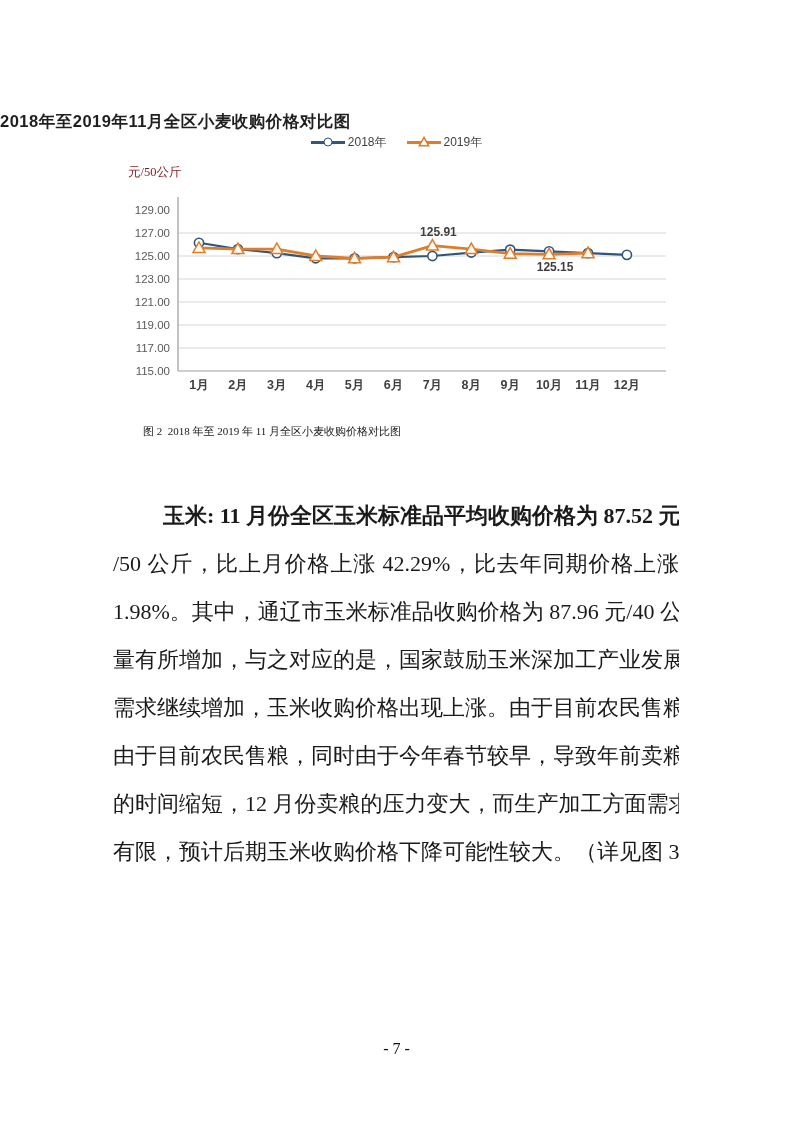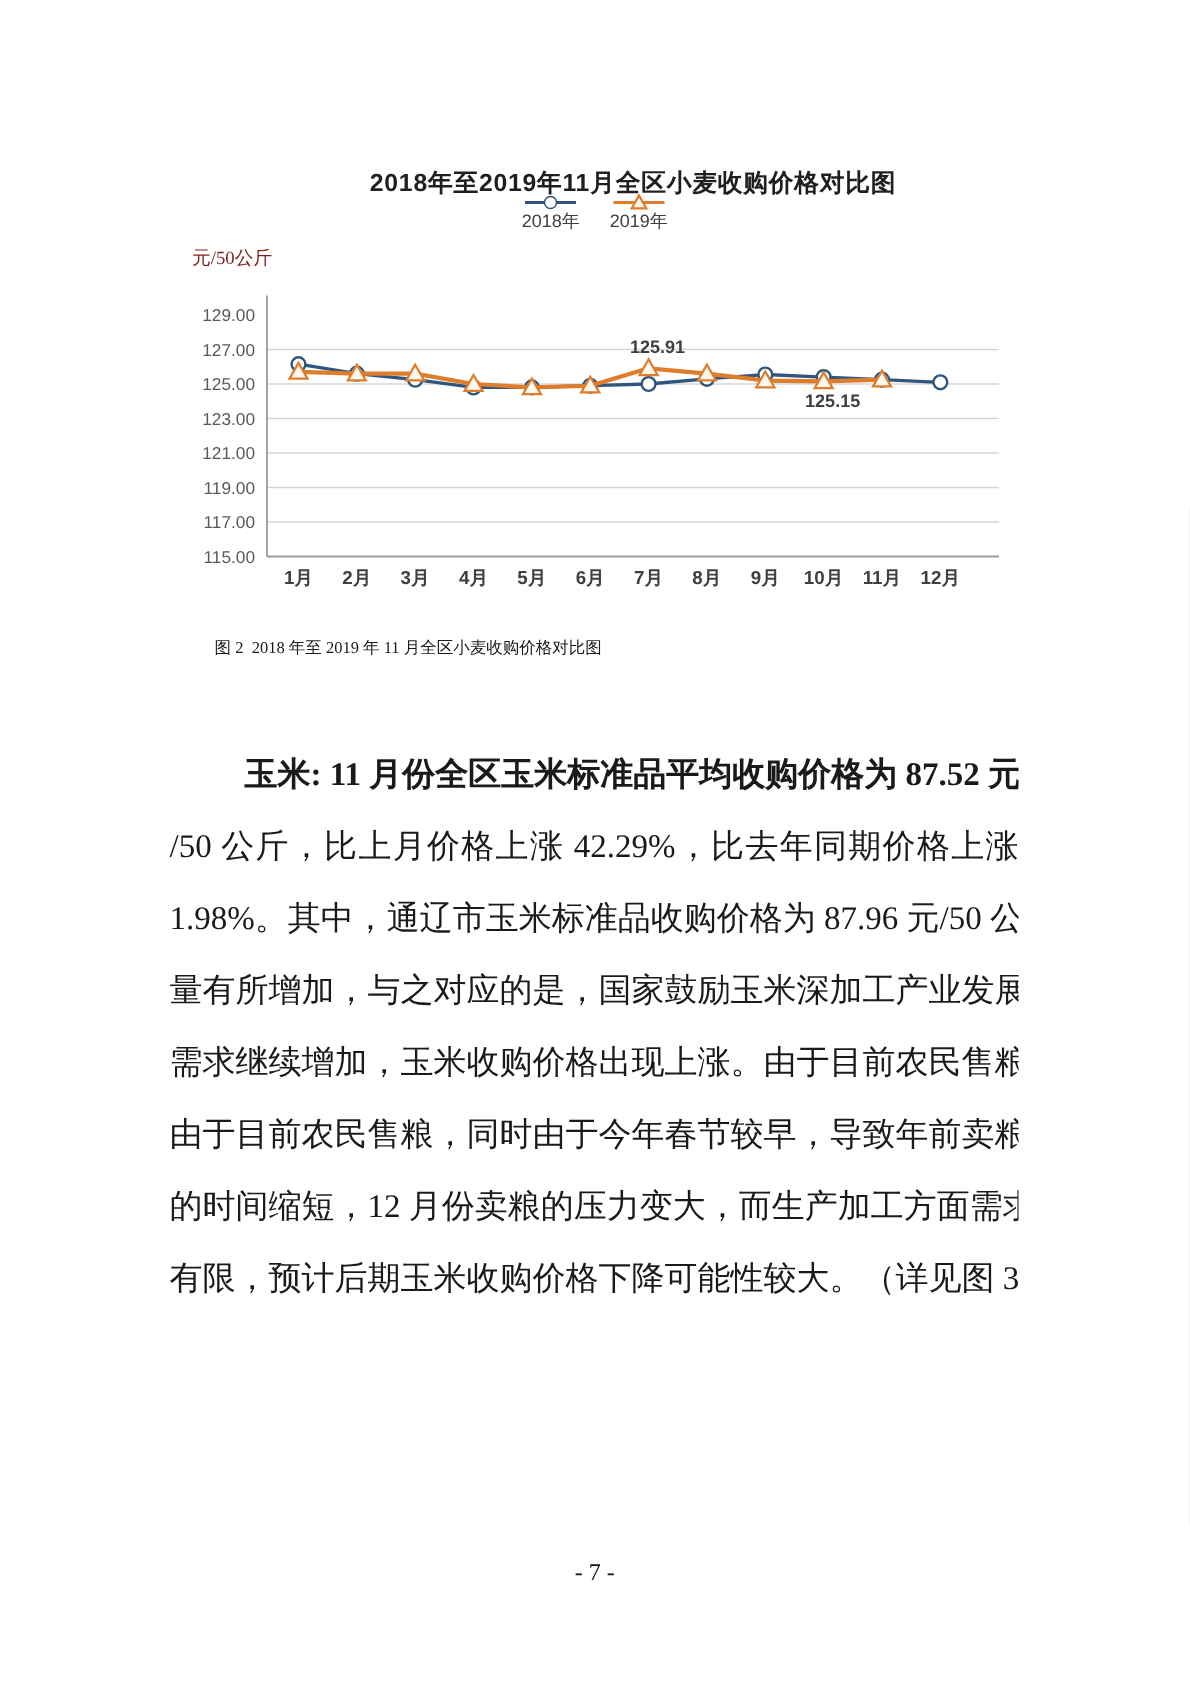--- a/index.html
+++ b/index.html
@@ -9,43 +9,42 @@
     height: 1122px;
     margin: 0 auto;
     background: #ffffff;
     overflow: hidden;
     font-family: "Liberation Serif", "DejaVu Serif", serif;
     color: #1a1a1a;
   }
   
   .chart-title {
     position: absolute;
-    left: 12px; right: 0;
+    left: 0; right: 0;
     top: 111px;
-    text-align: center;
+    text-align: left;
     font-family: "Liberation Sans", "DejaVu Sans", sans-serif;
     font-weight: 700;
     font-size: 16.5px;
     letter-spacing: 0.5px;
     color: #1f1f1f;
-    padding-left: 39px;
   }
   .legend {
     position: absolute;
     left: 0; right: 0;
     top: 134px;
     display: flex;
     justify-content: center;
     align-items: center;
     gap: 20px;
     font-family: "Liberation Sans", "DejaVu Sans", sans-serif;
     font-size: 12px;
     color: #3f3f3f;
   }
-  .legend-item { display: flex; align-items: center; gap: 3px; flex-direction: column; }
+  .legend-item { display: flex; align-items: center; gap: 3px; }
   .lg-line { position: relative; display: inline-block; width: 34px; height: 2.4px; }
   .lg-circle {
     position: absolute; left: 50%; top: 50%;
     width: 7px; height: 7px;
     transform: translate(-50%, -50%);
     border-radius: 50%;
     background: #fff;
     border: 1.6px solid #31567E;
     box-sizing: content-box;
   }
@@ -194,21 +193,21 @@
           <text x="318.4" y="50.53500000000004" text-anchor="middle" font-family="Liberation Sans, DejaVu Sans, sans-serif" font-size="12" font-weight="700" fill="#3F3F3F">125.91</text>
           <text x="435.09999999999997" y="86.27499999999993" text-anchor="middle" font-family="Liberation Sans, DejaVu Sans, sans-serif" font-size="12" font-weight="700" fill="#3F3F3F">125.15</text>
         </g>
       </svg></div>
 
   <div class="figure-caption">图 2  2018 年至 2019 年 11 月全区小麦收购价格对比图</div>
 
   <div class="body-text">
     <div class="body-line first-line">玉米: 11 月份全区玉米标准品平均收购价格为 87.52 元</div>
     <div class="body-line">/50 公斤，比上月价格上涨 42.29%，比去年同期价格上涨</div>
-    <div class="body-line">1.98%。其中，通辽市玉米标准品收购价格为 87.96 元/50 公</div>
+    <div class="body-line">1.98%。其中，通辽市玉米标准品收购价格为 87.96 元/40 公</div>
     <div class="body-line">量有所增加，与之对应的是，国家鼓励玉米深加工产业发展，</div>
     <div class="body-line">需求继续增加，玉米收购价格出现上涨。由于目前农民售粮</div>
     <div class="body-line">由于目前农民售粮，同时由于今年春节较早，导致年前卖粮</div>
     <div class="body-line">的时间缩短，12 月份卖粮的压力变大，而生产加工方面需求</div>
     <div class="body-line">有限，预计后期玉米收购价格下降可能性较大。（详见图 3）</div>
   </div>
 
   <div class="page-number">- 7 -</div>
 
 </div>

